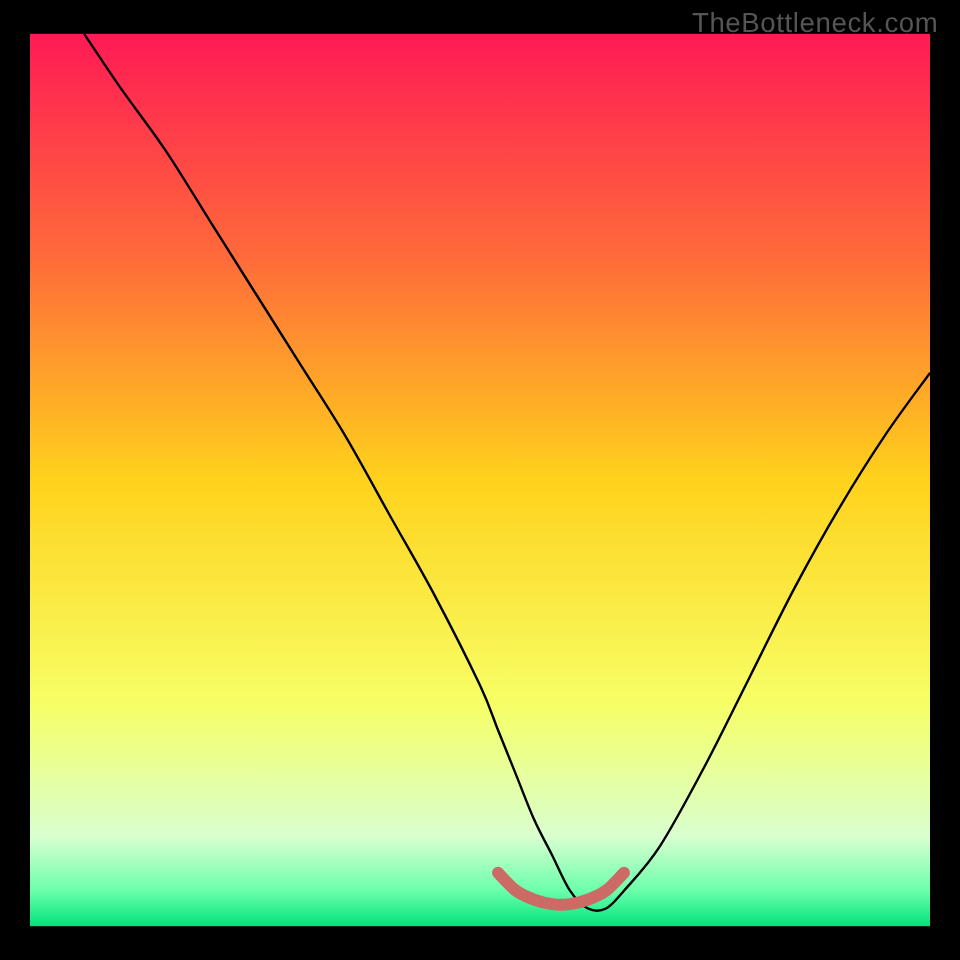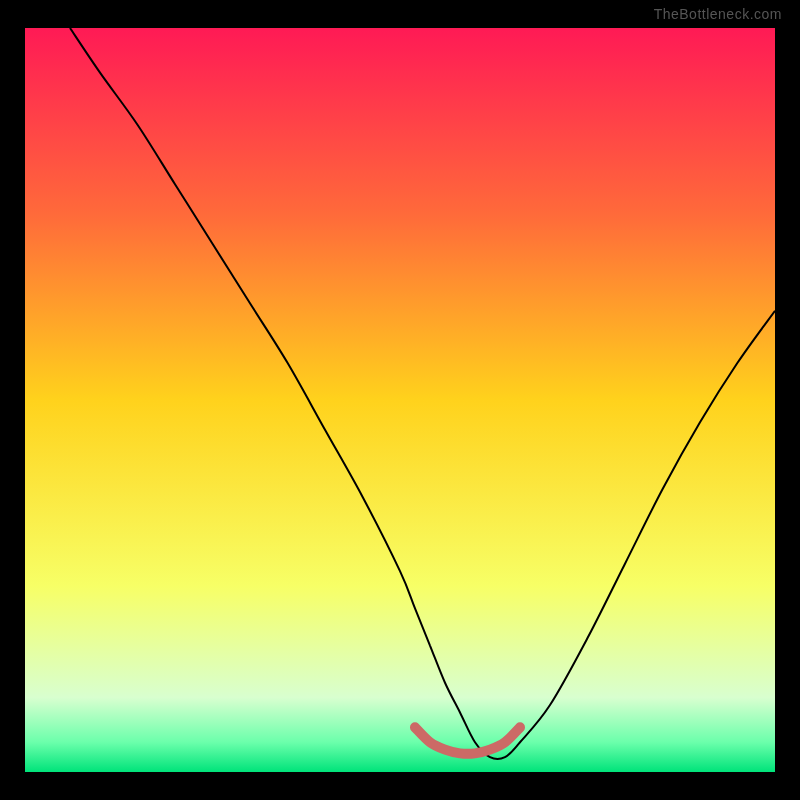--- a/index.html
+++ b/index.html
@@ -9,21 +9,21 @@
     height: 800px;
     background: #000;
     position: relative;
     font-family: Arial, Helvetica, sans-serif;
   }
   .watermark {
     position: absolute;
     top: 6px;
     right: 18px;
     color: #555;
-    font-size: 14px;
+    font-size: 23px;
     font-weight: 500;
     letter-spacing: 0.5px;
   }
   .plot-area {
     position: absolute;
     left: 25px;
     top: 28px;
     width: 750px;
     height: 744px;
     overflow: visible;

